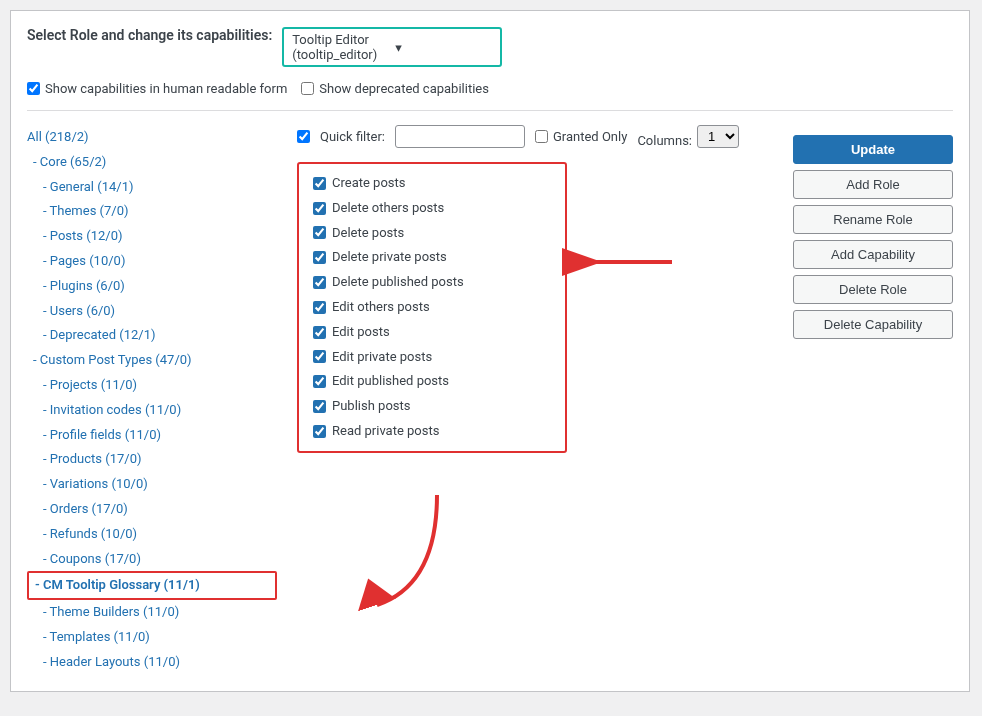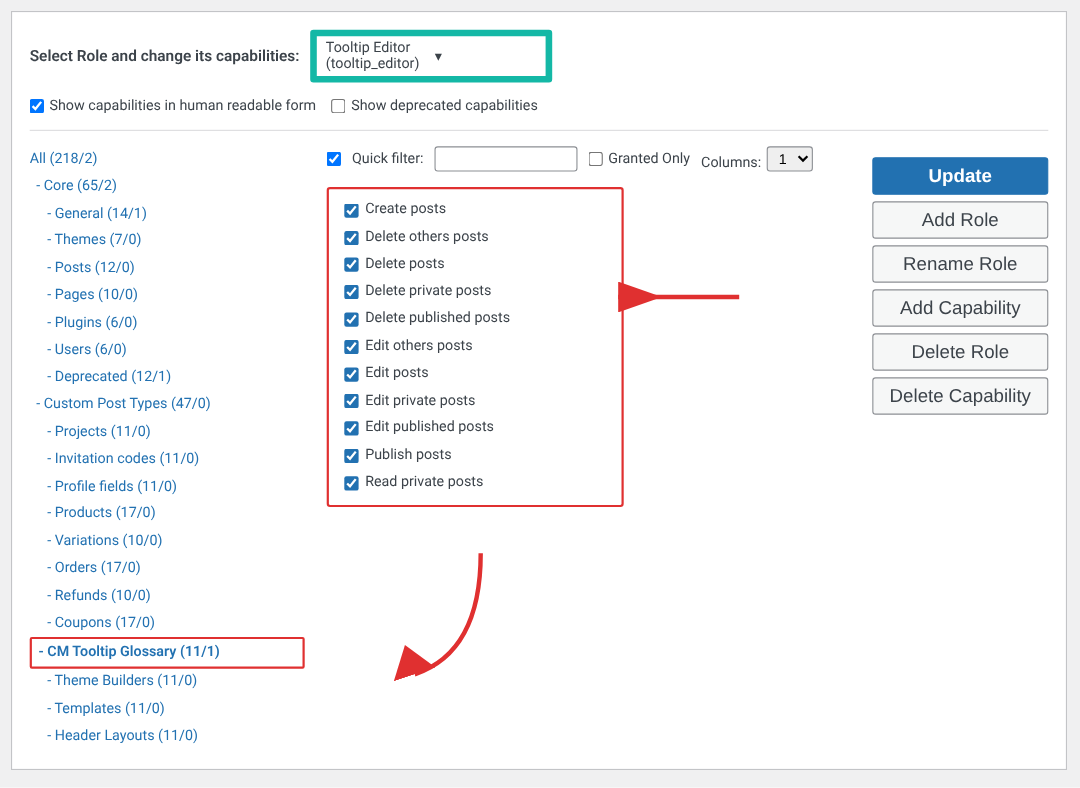--- a/index.html
+++ b/index.html
@@ -11,34 +11,34 @@
     }
     .wrap {
       background: #fff;
       border: 1px solid #c3c4c7;
       margin: 10px;
       padding: 16px;
       max-width: 960px;
     }
     .header-row {
       display: flex;
-      align-items: center;
+      align-items: flex-start;
       gap: 10px;
       margin-bottom: 14px;
       flex-wrap: wrap;
     }
     .header-row label {
       font-weight: 600;
       font-size: 14px;
     }
     .role-select {
       display: flex;
       align-items: center;
       gap: 6px;
-      border: 6px solid #14b8a6;
+      border: 2px solid #14b8a6;
       border-radius: 3px;
       padding: 3px 8px;
       background: #fff;
       min-width: 220px;
     }
     .role-select span { flex: 1; }
     .checkboxes-row {
       display: flex;
       align-items: center;
       gap: 14px;
@@ -157,21 +157,21 @@
       gap: 6px;
       padding-top: 10px;
     }
     .btn {
       display: block;
       width: 100%;
       padding: 6px 10px;
       border: 1px solid #8c8f94;
       border-radius: 3px;
       background: #f6f7f7;
-      font-size: 17px;
+      font-size: 13px;
       cursor: pointer;
       text-align: center;
       color: #3c434a;
     }
     .btn-primary {
       background: #2271b1;
       border-color: #2271b1;
       color: #fff;
       font-weight: 600;
     }

